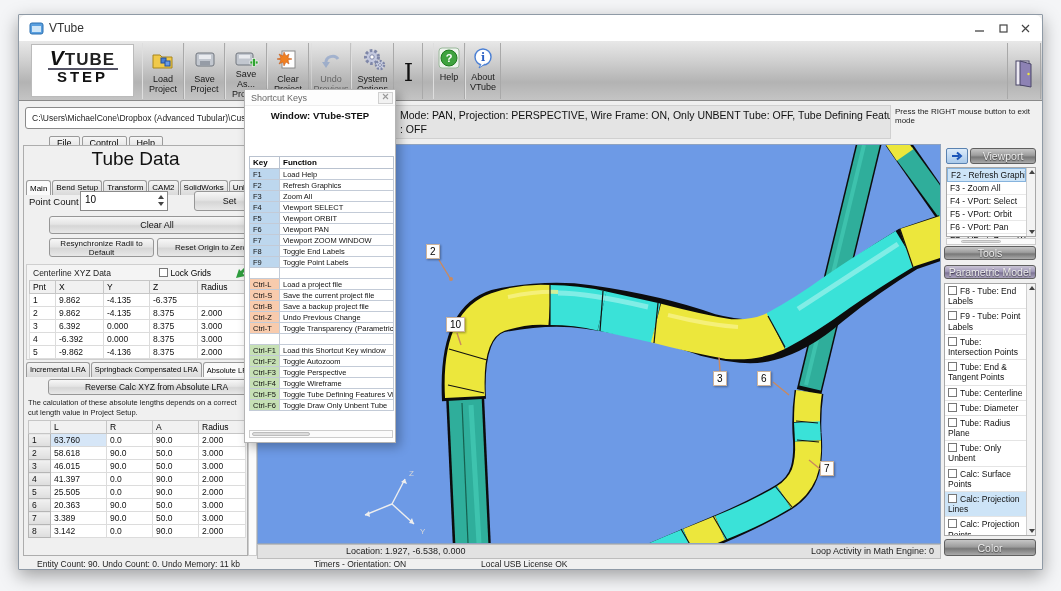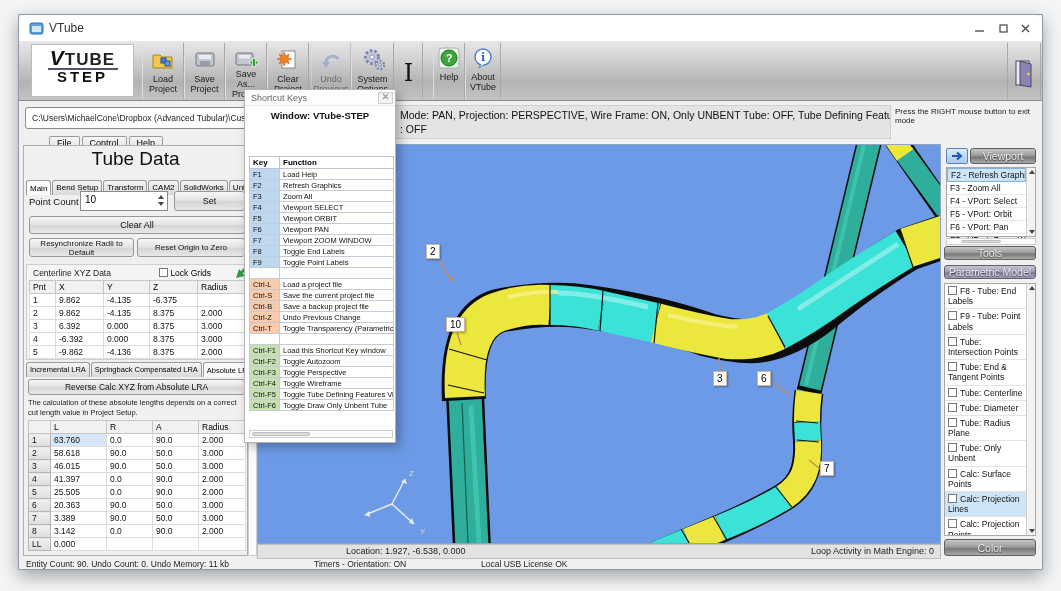--- a/index.html
+++ b/index.html
@@ -42,21 +42,21 @@
   #tp-tabs{left:2px;top:34px;width:221px;display:flex;justify-content:space-between;}
   .tab{font-size:8px;padding:2px 3px;background:linear-gradient(#f4f4f4,#dadada);border:1px solid #9a9a9a;
     border-bottom:none;border-radius:3px 3px 0 0;margin-right:1px;white-space:nowrap;}
   .tab.selected{background:#fafafa;padding-top:3px;}
   .fld-label{font-size:9.5px;color:#111;}
   .spin{background:#fff;border:1px solid #8a8a8a;font-size:10px;padding:2px 4px;}
   .spin-arrows{position:absolute;right:3px;top:3px;display:flex;flex-direction:column;gap:3px;}
   .tri-up{width:0;height:0;border-left:3px solid transparent;border-right:3px solid transparent;border-bottom:4px solid #444;}
   .tri-down{width:0;height:0;border-left:3px solid transparent;border-right:3px solid transparent;border-top:4px solid #444;}
   .btn{background:linear-gradient(#f7f7f7,#e4e4e4 45%,#d6d6d6 55%,#e8e8e8);border:1px solid #979797;border-radius:3px;
-    font-size:9px;color:#111;display:flex;align-items:center;justify-content:center;text-align:center;}
+    font-size:9px;color:#111;display:flex;align-items:center;justify-content:center;text-align:center;margin-left:20px;}
   .groupbox{border:1px solid #cfcfcf;background:#f4f4f4;}
   .grouplabel{font-size:8.5px;color:#222;}
   .chkbox{display:inline-block;width:9px;height:9px;border:1px solid #777;background:#fff;vertical-align:-1px;}
   table.grid{border-collapse:collapse;background:#fff;font-size:8.5px;table-layout:fixed;width:100%;}
   table.grid th{background:#f1f1f1;border:1px solid #c6c6c6;font-weight:normal;text-align:left;padding:1px 3px;height:12px;overflow:hidden;}
   table.grid td{border:1px solid #dcdcdc;padding:1px 3px;height:12px;color:#111;white-space:nowrap;overflow:hidden;}
   table.lra td.rowhdr{background:linear-gradient(#f1f1f1,#dddddd);border:1px solid #b5b5b5;}
   table.lra tr.cursel td.lcell{background:#d6e6f7;}
   .note{font-size:7.5px;color:#222;line-height:1.3;}
   
@@ -393,27 +393,20 @@
               <td>50.0</td>
               <td>3.000</td>
         </tr>
             <tr>
           <td class="rowhdr">8</td>
               <td class="lcell">3.142</td>
               <td>0.0</td>
               <td>90.0</td>
               <td>2.000</td>
         </tr>
-            <tr>
-          <td class="rowhdr">LL</td>
-              <td class="lcell">0.000</td>
-              <td></td>
-              <td></td>
-              <td></td>
-        </tr>
           </tbody>
     </table>
   </div>
 
   <svg class="abs" style="left:216px;top:250px;z-index:8" width="14" height="14">
     <line x1="12" y1="2" x2="5" y2="9" stroke="#2f9e3f" stroke-width="3"></line>
     <polygon points="1,13 10,11 4,4" fill="#2f9e3f"></polygon>
   </svg>
 
   <div class="abs vstrip" style="left:229px;top:130px;width:9px;height:411px">
@@ -553,21 +546,21 @@
           <div class="param-item chk selected"><span class="chkbox"></span><span>Calc: Projection Lines</span></div>
           <div class="param-item chk"><span class="chkbox"></span><span>Calc: Projection Points</span></div>
         </div>
     <div class="sb" style="right:0;top:0;width:9px;height:100%">
       <span class="arrow tri-up" style="top:2px"></span>
       <span class="arrow tri-down" style="bottom:2px"></span>
     </div>
   </div>
   <div class="abs metal" style="left:925px;top:524px;width:92px;height:17px">Color</div>
 
-  <div class="abs foot" style="left:7px;top:544px">Entity Count: 90. Undo Count: 0. Undo Memory: 11 kb</div>
+  <div class="abs foot" style="left:18px;top:544px">Entity Count: 90. Undo Count: 0. Undo Memory: 11 kb</div>
   <div class="abs foot" style="left:295px;top:544px">Timers - Orientation: ON</div>
   <div class="abs foot" style="left:462px;top:544px">Local USB License OK</div>
 
   <div id="popup" class="abs">
     <div id="popup-title" class="abs">Shortcut Keys</div>
     <div id="popup-close" class="abs">
       <svg width="7" height="7">
             <path d="M1 1 L6 6 M6 1 L1 6" stroke="#9a9a9a" stroke-width="1.1"></path>
           </svg>
     </div>

